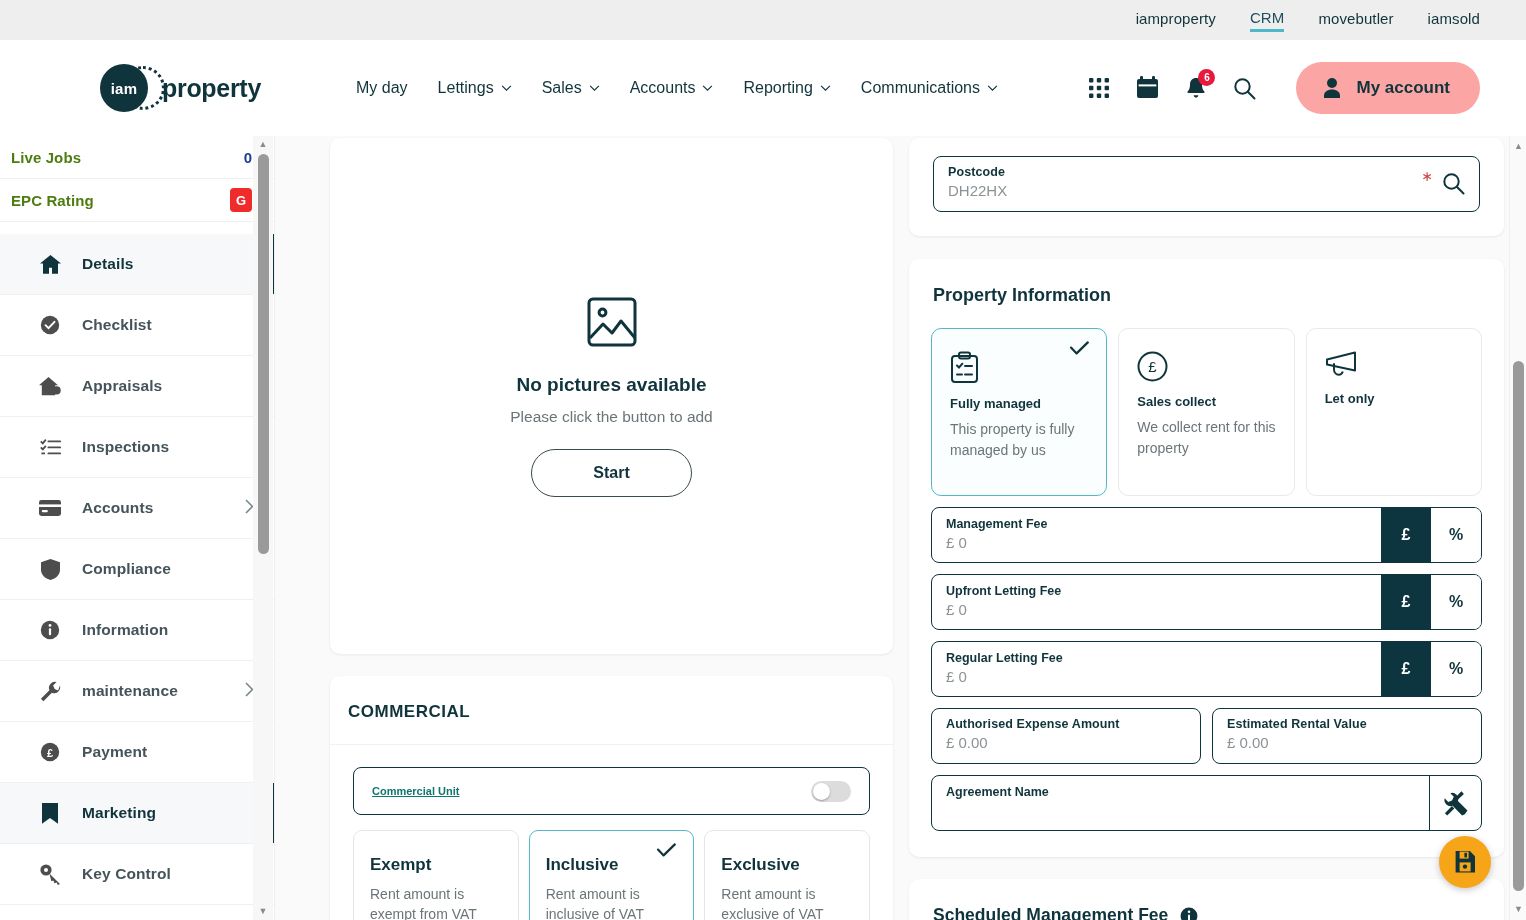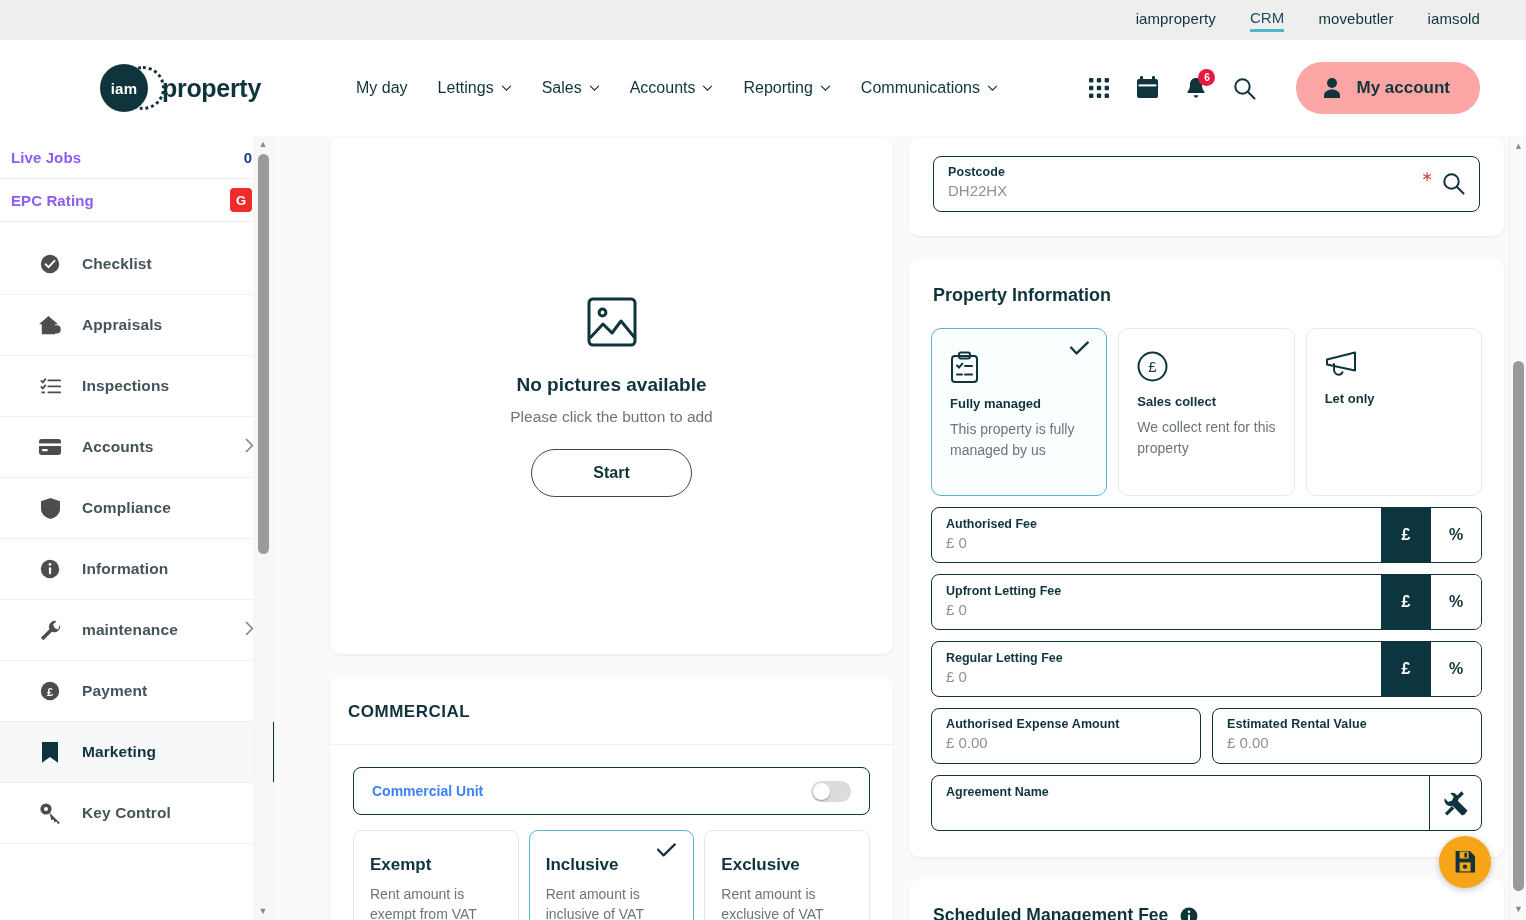--- a/index.html
+++ b/index.html
@@ -83,21 +83,21 @@
 
   
   .sidebar {
     width: 275px; background: #ffffff; position: relative;
     border-right: 1px solid #f0f0f0; overflow: hidden;
   }
   .stat-row {
     height: 43px; display: flex; align-items: center; justify-content: space-between;
     padding: 0 22px 0 11px; border-bottom: 1px solid #eeeeee;
   }
-  .stat-label { font-size: 15px; color: #8b5cf6; font-weight: bold; letter-spacing: .1px;}
+  .stat-label { font-size: 15px; color: #4d7c0f; font-weight: bold; letter-spacing: .1px;}
   .stat-val { font-size: 15px; color: #1a3f8f; font-weight: bold; }
   .epc-badge {
     width: 22px; height: 24px; border-radius: 4px; background: #ef2b2b;
     color: #fff; font-size: 13px; font-weight: bold;
     display: flex; align-items: center; justify-content: center;
   }
   .snav { margin-top: 12px; }
   .snav-item {
     height: 61px; display: flex; align-items: center;
     padding-left: 38px; padding-right: 20px;
@@ -159,21 +159,21 @@
     font-size: 17px; font-weight: bold; color: #10343c;
     letter-spacing: .5px; padding: 26px 0 22px 18px;
     border-bottom: 1px solid #f2f2f2;
   }
   .comm-body { padding: 22px 23px 0 23px; }
   .toggle-field {
     border: 1.5px solid #10343c; border-radius: 8px; height: 48px;
     display: flex; align-items: center; justify-content: space-between;
     padding: 0 18px; cursor: pointer;
   }
-  .toggle-field-label { font-size: 14px; color: #3b82f6; font-weight: bold; }
+  .toggle-field-label { font-size: 11px; color: #0f766e; font-weight: bold; text-decoration: underline; }
   .switch {
     width: 40px; height: 21px; border-radius: 11px; background: #dcdcdc;
     position: relative;
   }
   .switch::after {
     content: ""; position: absolute; left: 2px; top: 2px;
     width: 17px; height: 17px; border-radius: 50%; background: #fff;
     box-shadow: 0 1px 2px rgba(0,0,0,.3);
   }
   .vat-row { display: flex; gap: 10px; margin-top: 15px; }
@@ -372,20 +372,28 @@
       <div class="stat-label">Live Jobs</div>
       <div class="stat-val">0</div>
     </div>
     <div class="stat-row">
       <div class="stat-label">EPC Rating</div>
       <div class="epc-badge">G</div>
     </div>
 
     <div class="snav">
 
+      <div class="snav-item active">
+        <span class="snav-ico">
+          <svg width="21" height="19" viewBox="0 0 21 19" fill="currentColor">
+              <path d="M10.5 0L0 8.6h3v10.2h6v-6h3v6h6V8.6h3z"></path>
+            </svg>
+        </span>
+        <span class="snav-label">Details</span>
+      </div>
 
       <div class="snav-item">
         <span class="snav-ico">
           <svg width="20" height="20" viewBox="0 0 20 20" fill="currentColor">
               <circle cx="10" cy="10" r="9.2"></circle>
               <path d="M5.5 10.2l3 3 6-6.4" fill="none" stroke="#fff" stroke-width="1.9" stroke-linecap="round"></path>
             </svg>
         </span>
         <span class="snav-label">Checklist</span>
       </div>
@@ -608,21 +616,21 @@
                 <path d="M2 8.5L30 1.5v18L2 13.5z"></path>
                 <path d="M9 12.2v6.1c0 3.1 2.1 5.4 4.7 5.4 2 0 3.5-1.3 4.1-3.2"></path>
               </svg>
             </span>
             <div class="mgmt-title">Let only</div>
           </div>
         </div>
 
         <div class="fee-row">
           <div class="fee-main">
-            <div class="fee-label">Authorised Fee</div>
+            <div class="fee-label">Management Fee</div>
             <div class="fee-value">£ 0</div>
           </div>
           <div class="fee-unit on">£</div>
           <div class="fee-unit off">%</div>
         </div>
 
         <div class="fee-row">
           <div class="fee-main">
             <div class="fee-label">Upfront Letting Fee</div>
             <div class="fee-value">£ 0</div>

